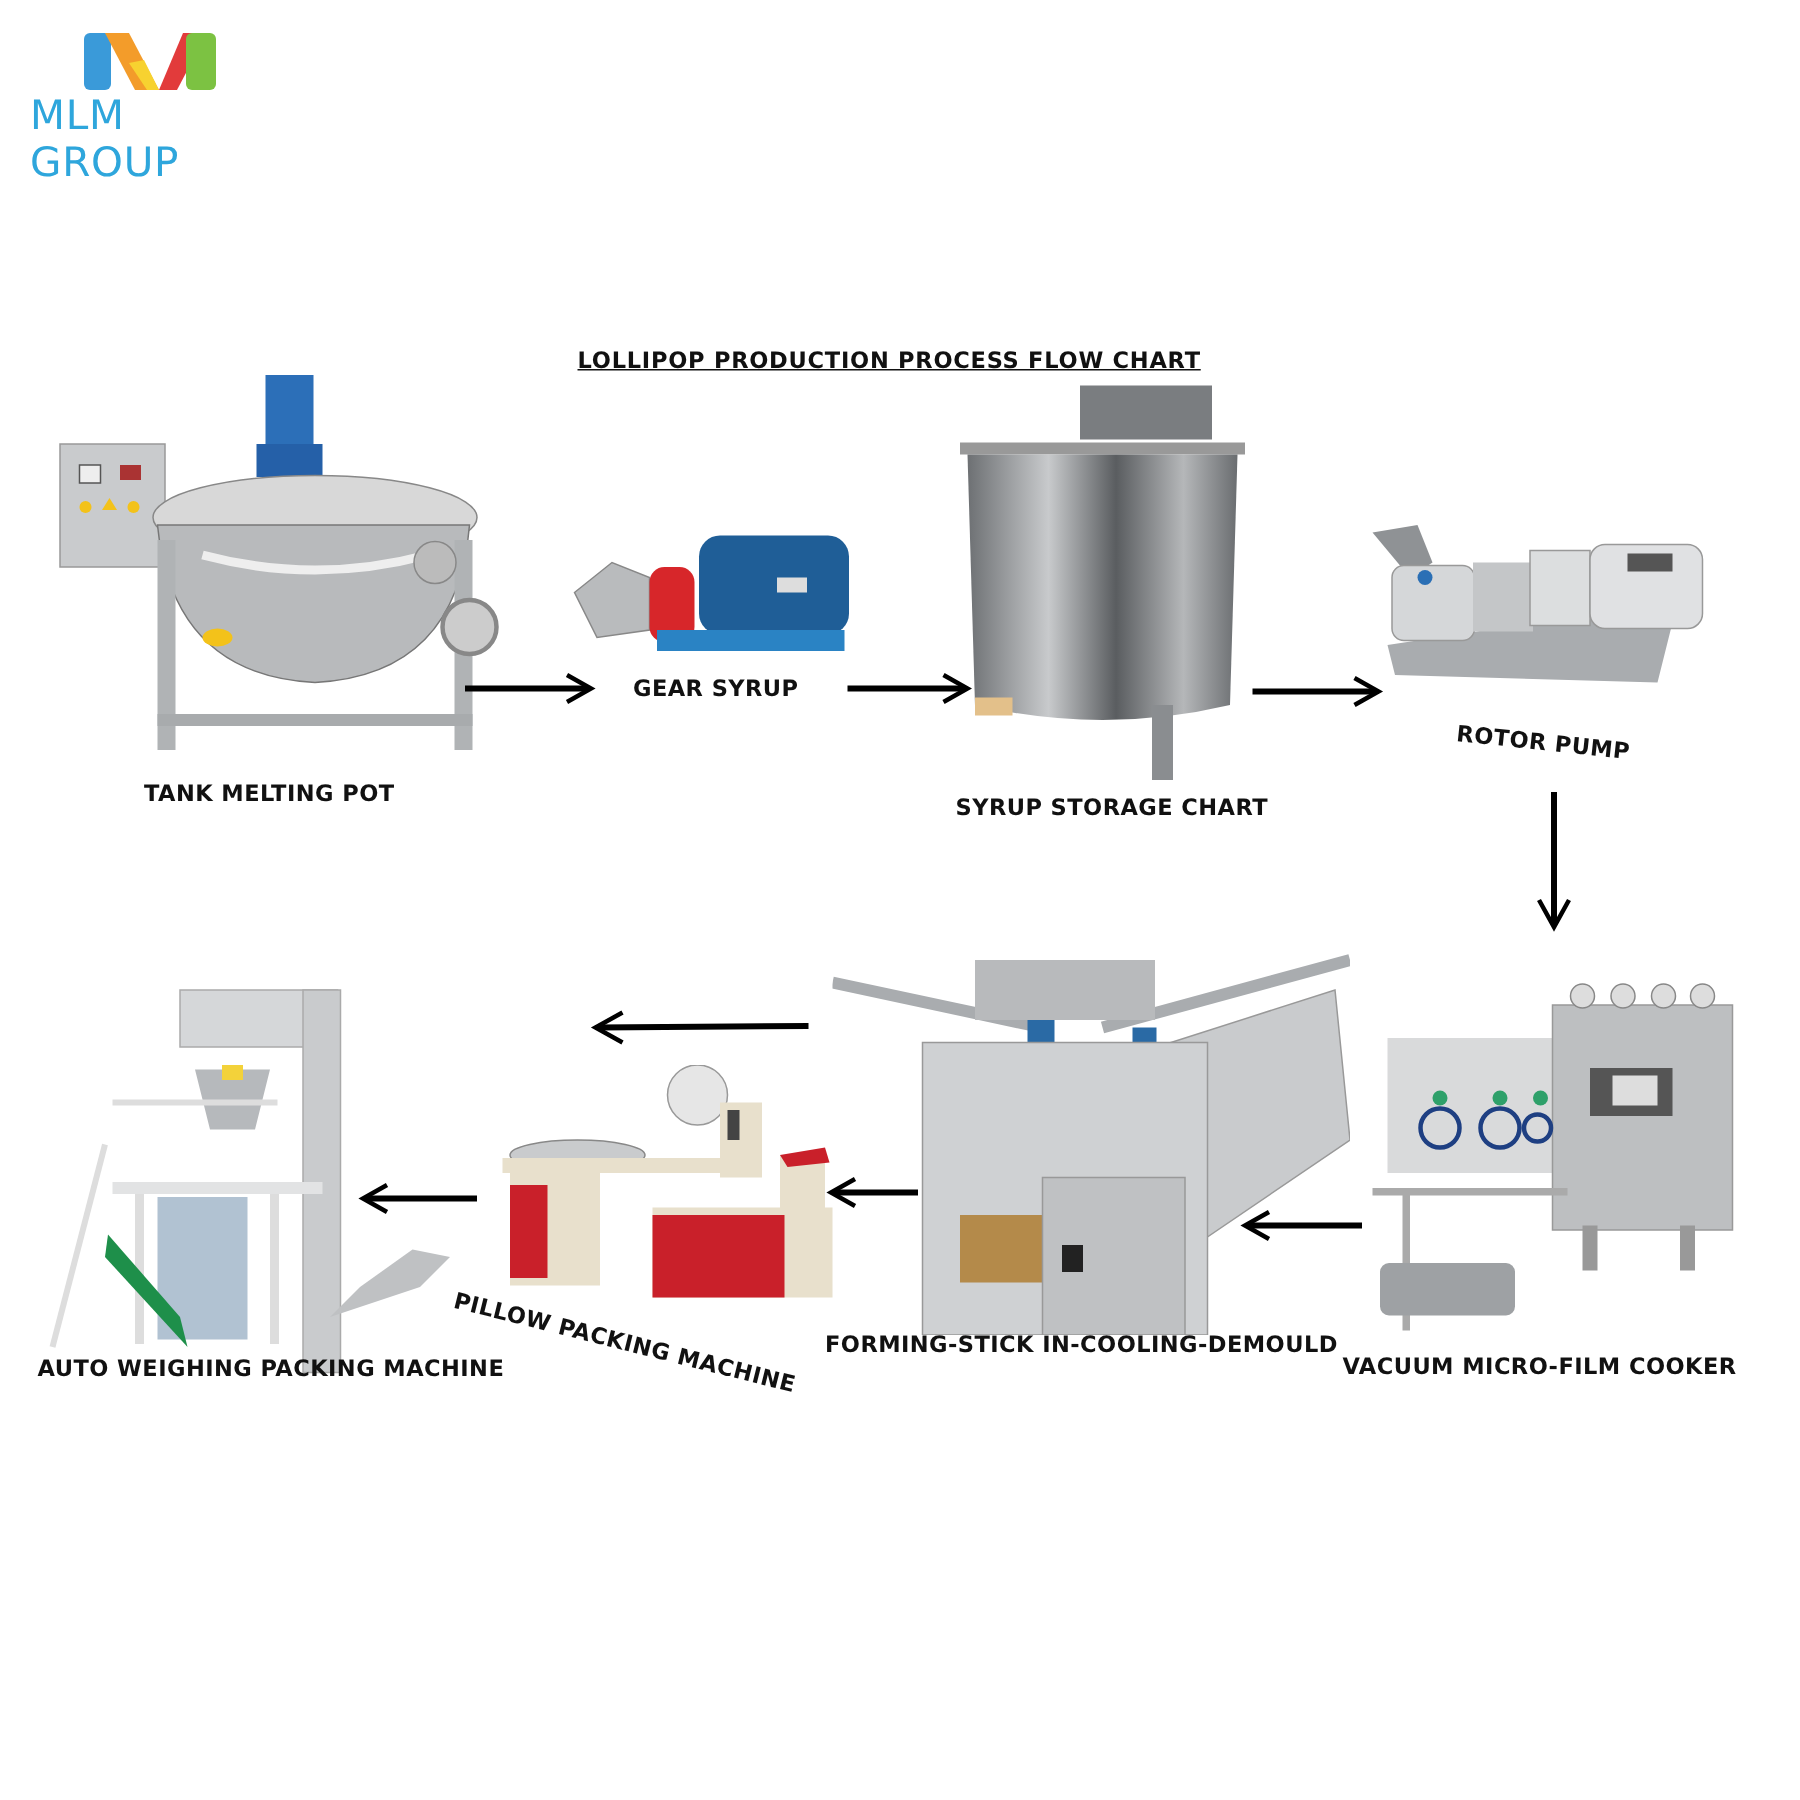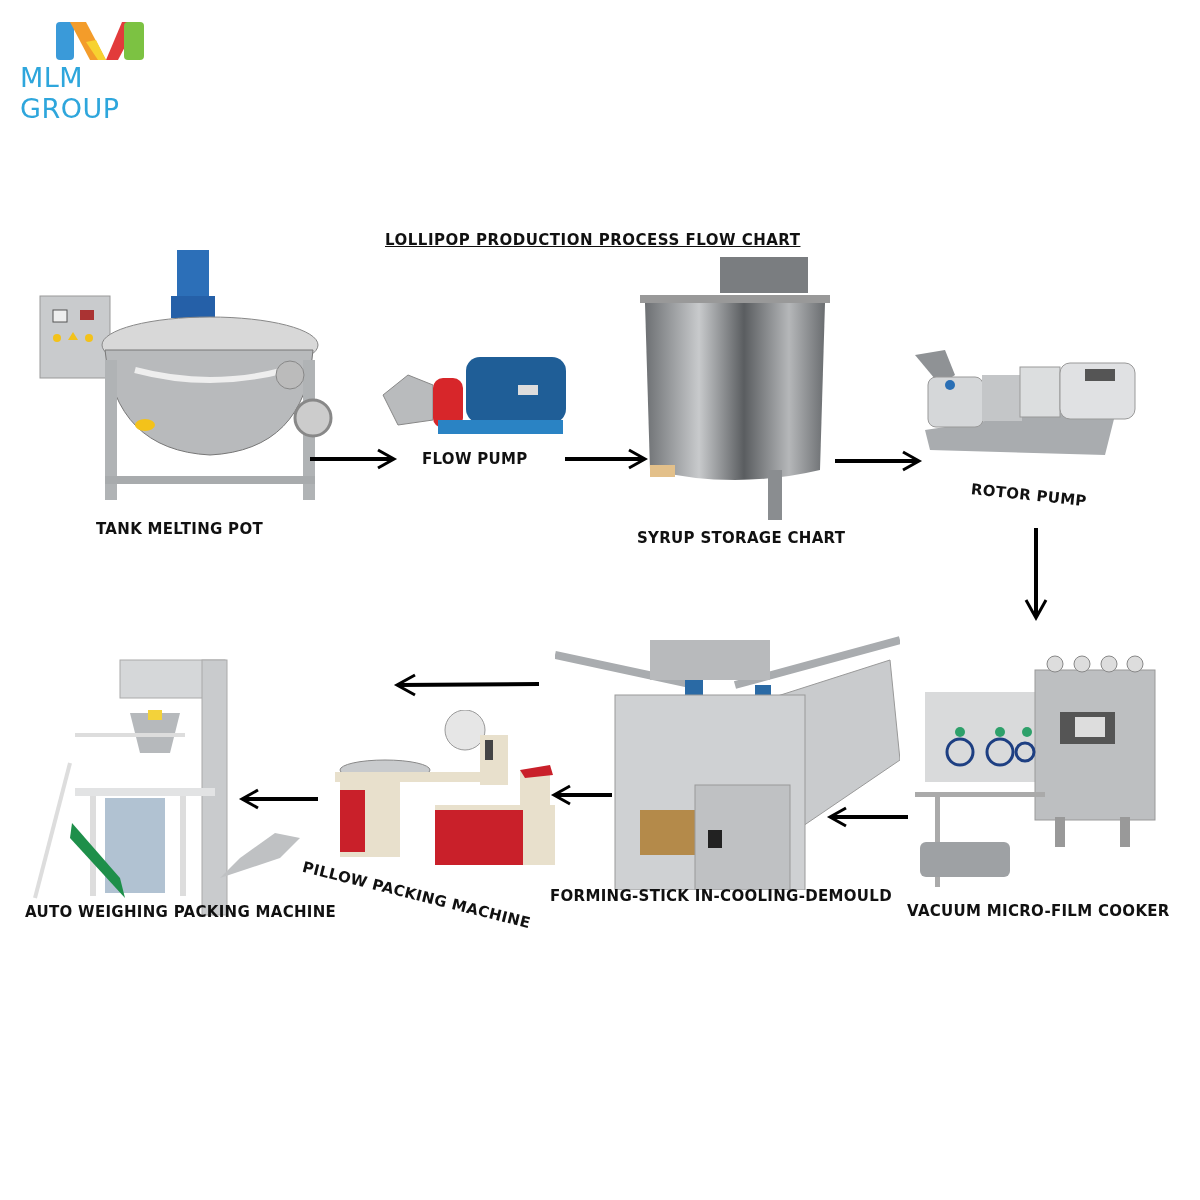--- a/index.html
+++ b/index.html
@@ -62,21 +62,21 @@
 
 <div class="machine" style="left:378px; top:345px; width:200px; height:100px;">
   <svg width="200" height="100" viewBox="0 0 200 100">
     <path d="M5,50 L30,30 L55,40 L55,75 L20,80 Z" fill="#b9bbbd" stroke="#888"></path>
     <rect x="55" y="33" width="30" height="50" rx="10" fill="#d7262a"></rect>
     <rect x="88" y="12" width="100" height="66" rx="14" fill="#1f5e97"></rect>
     <rect x="60" y="75" width="125" height="14" fill="#2a83c4"></rect>
     <rect x="140" y="40" width="20" height="10" fill="#ddd"></rect>
   </svg>
 </div>
-<div class="abs label" style="left:422px; top:450px;">FLOW PUMP</div>
+<div class="abs label" style="left:422px; top:450px;">GEAR SYRUP</div>
 
 <svg class="abs" style="left:563px; top:448px;" width="85" height="22" viewBox="0 0 85 22">
   <line x1="2" y1="11" x2="80" y2="11" stroke="#000" stroke-width="4"></line>
   <polyline points="66,2 82,11 66,20" stroke="#000" stroke-width="3" fill="none"></polyline>
 </svg>
 
 <div class="machine" style="left:640px; top:255px; width:190px; height:270px;">
   <svg width="190" height="270" viewBox="0 0 190 270">
     <rect x="80" y="2" width="88" height="36" fill="#7a7d80"></rect>
     <rect x="0" y="40" width="190" height="8" fill="#999"></rect>
@@ -136,21 +136,21 @@
     <circle cx="55" cy="80" r="5" fill="#2ea06a"></circle>
       <circle cx="95" cy="80" r="5" fill="#2ea06a"></circle>
       <circle cx="122" cy="80" r="5" fill="#2ea06a"></circle>
     <rect x="10" y="140" width="130" height="5" fill="#aaa"></rect>
     <rect x="30" y="140" width="5" height="95" fill="#aaa"></rect>
     <rect x="15" y="190" width="90" height="35" rx="6" fill="#9ea1a4"></rect>
     <rect x="150" y="165" width="10" height="30" fill="#999"></rect>
     <rect x="215" y="165" width="10" height="30" fill="#999"></rect>
   </svg>
 </div>
-<div class="abs label" style="left:895px; top:902px;margin-left:12px;">VACUUM MICRO-FILM COOKER</div>
+<div class="abs label" style="left:895px; top:902px;">VACUUM MICRO-FILM COOKER</div>
 
 <svg class="abs" style="left:826px; top:806px;" width="84" height="22" viewBox="0 0 84 22">
   <line x1="6" y1="11" x2="82" y2="11" stroke="#000" stroke-width="4"></line>
   <polyline points="20,2 4,11 20,20" stroke="#000" stroke-width="3" fill="none"></polyline>
 </svg>
 
 <div class="machine" style="left:555px; top:625px; width:345px; height:265px;">
   <svg width="345" height="265" viewBox="0 0 345 265">
     <line x1="0" y1="30" x2="140" y2="60" stroke="#a9acaf" stroke-width="8"></line>
     <line x1="180" y1="60" x2="345" y2="15" stroke="#a9acaf" stroke-width="8"></line>

